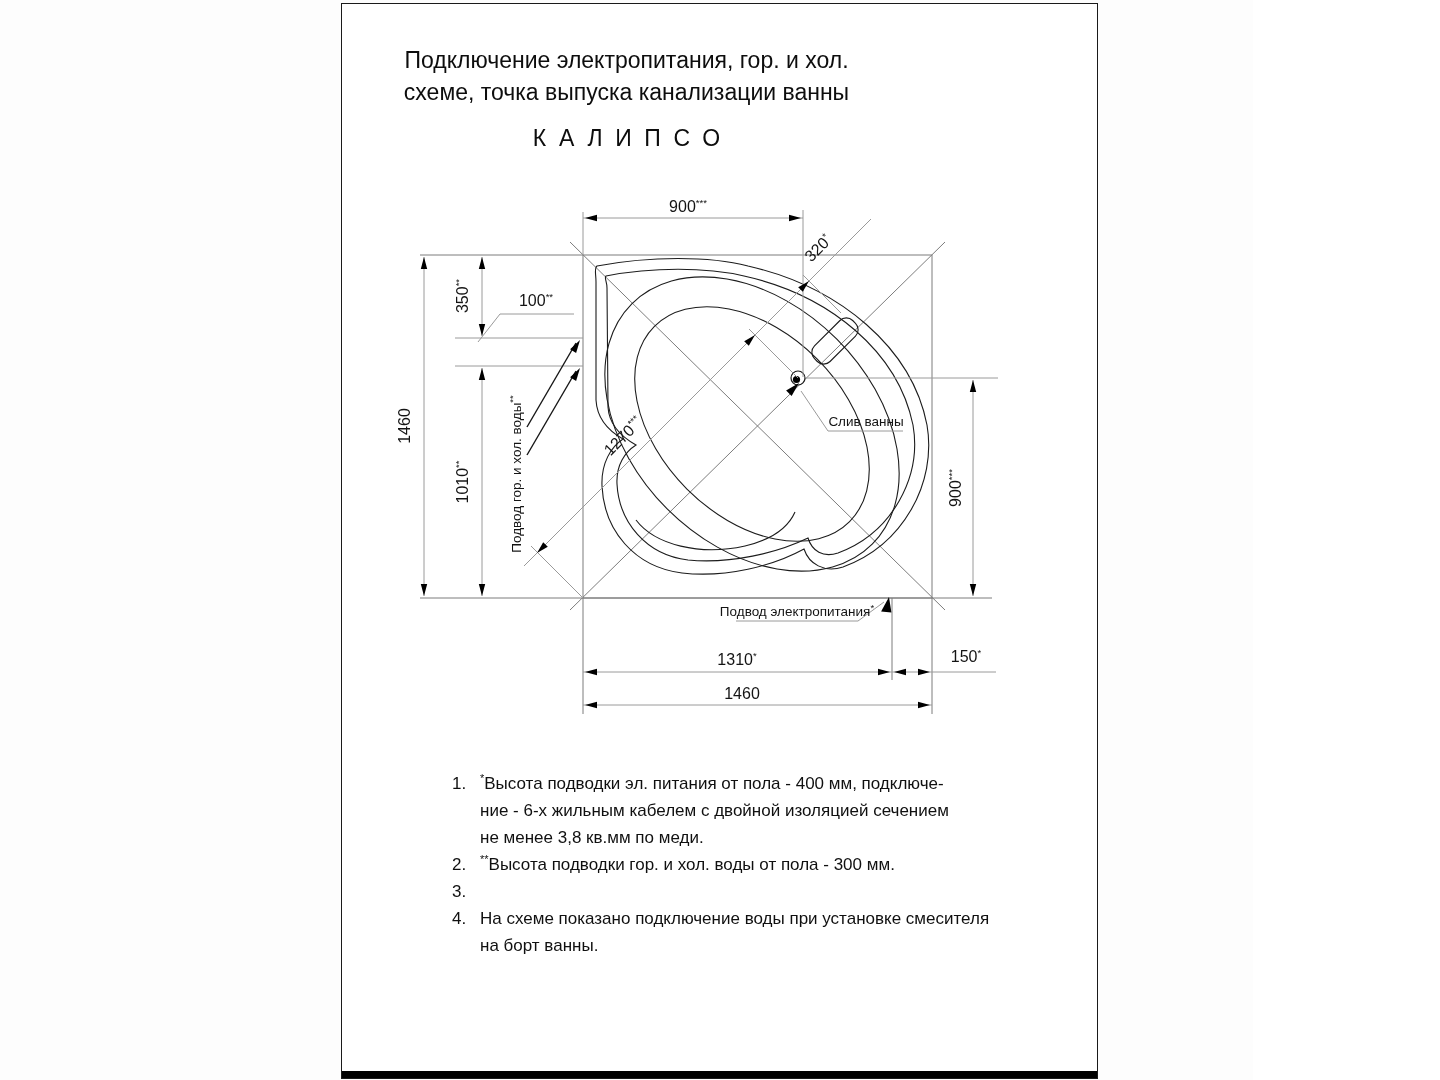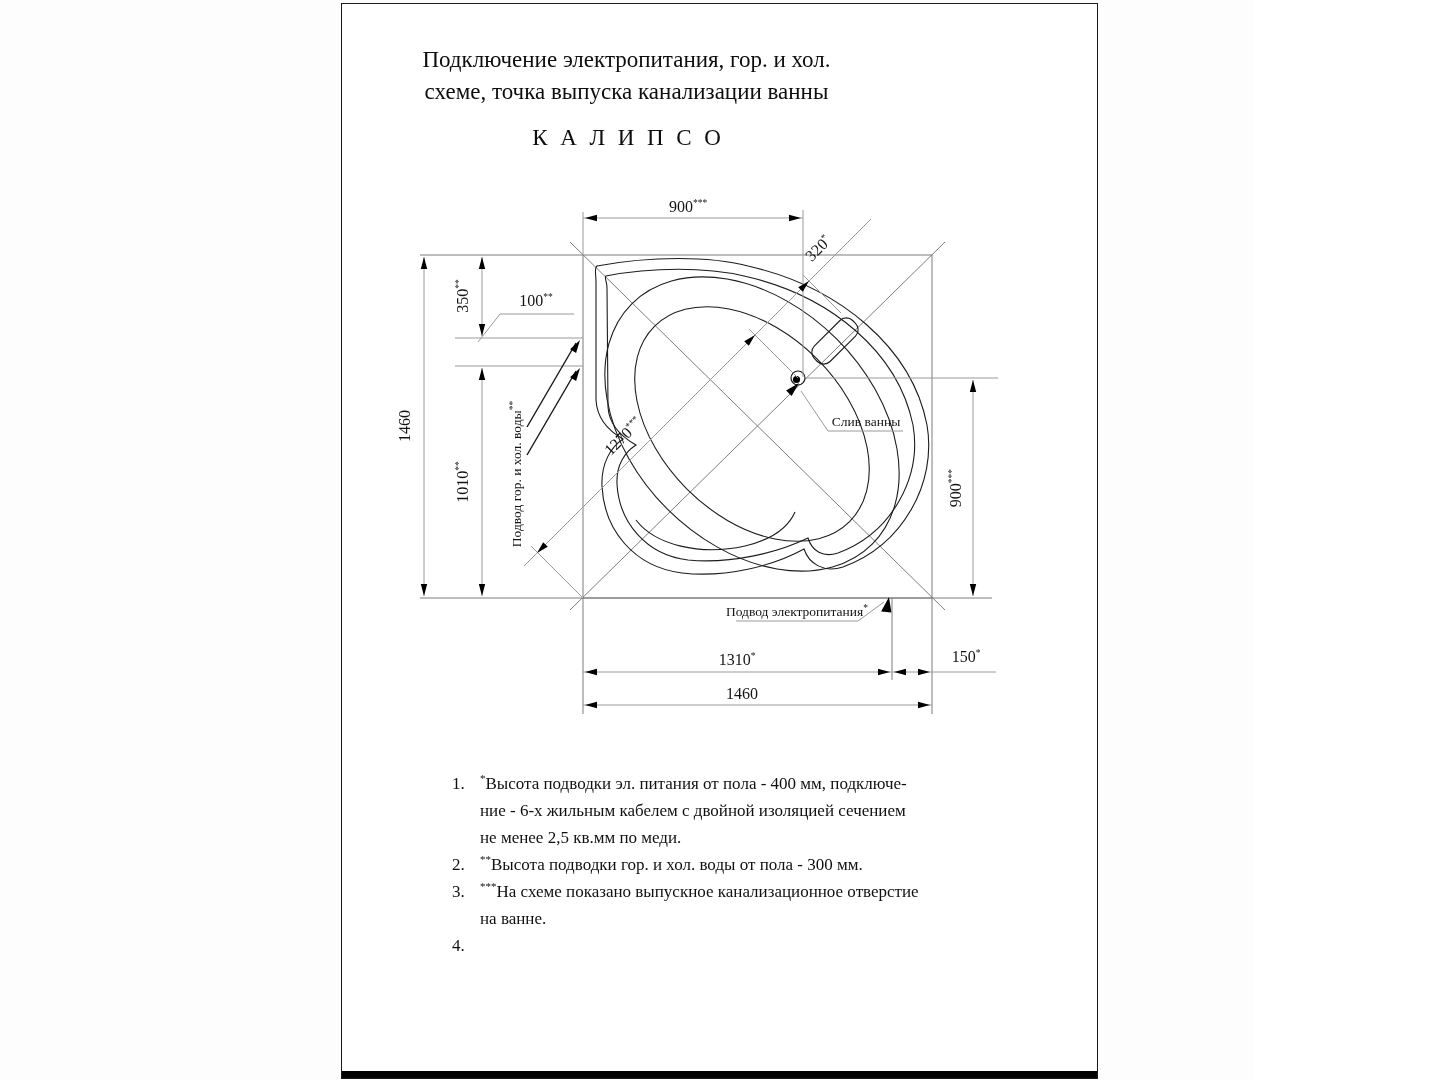--- a/index.html
+++ b/index.html
@@ -1,17 +1,17 @@
 <!DOCTYPE html>
 <html><head>
 <meta charset="utf-8">
 <style>
   html,body{margin:0;padding:0;background:#fff;}
   #stage{position:relative;width:1253px;height:1080px;background:#fdfdfd;overflow:hidden;
-         font-family:Liberation Serif, serif;color:#111;}
+         font-family:Liberation Sans, sans-serif;color:#111;}
   #sheet{position:absolute;left:341px;top:3px;width:757px;height:1076px;background:#ffffff;
          border:1px solid #1a1a1a;box-sizing:border-box;}
   #sheet-footer-bar{position:absolute;left:0;bottom:0;width:100%;height:7px;background:#000;}
   .title-block{position:absolute;left:0;top:44px;width:100%;text-align:center;
                font-size:23px;line-height:32px;color:#0d0d0d;}
   .title-line3{letter-spacing:0.55em;margin-left:0.55em;margin-top:14px;}
   svg{position:absolute;left:0;top:0;}
   .dim-txt{font-size:16px;fill:#141414;}
   .sup{font-size:9.5px;}
   .lbl-txt{font-size:13.5px;fill:#141414;}
@@ -153,33 +153,33 @@
       <text class="lbl-txt" x="797" y="616"><tspan>Подвод электропитания</tspan><tspan class="sup" dy="-5">*</tspan></text>
     </g>
   </svg>
 
   <div class="notes">
     <div class="note">
       <div class="num">1.</div>
       <div class="body">
         <div><sup>*</sup><span>Высота подводки эл. питания от пола - 400 мм, подключе-</span></div>
         <div><span>ние - 6-х жильным кабелем с двойной изоляцией сечением</span></div>
-        <div><span>не менее 2,5 кв.мм по меди.</span></div>
+        <div><span>не менее 3,8 кв.мм по меди.</span></div>
       </div>
     </div>
     <div class="note">
       <div class="num">2.</div>
       <div class="body">
         <div><sup>**</sup><span>Высота подводки гор. и хол. воды от пола - 300 мм.</span></div>
       </div>
     </div>
     <div class="note">
       <div class="num">3.</div>
-      <div class="body">
-        <div><sup>***</sup><span>На схеме показано выпускное канализационное отверстие</span></div>
-        <div><span>на ванне.</span></div>
-      </div>
     </div>
     <div class="note">
       <div class="num">4.</div>
+      <div class="body">
+        <div><sup></sup><span>На схеме показано подключение воды при установке смесителя</span></div>
+        <div><span>на борт ванны.</span></div>
+      </div>
     </div>
   </div>
 </div>
 
 </body></html>

